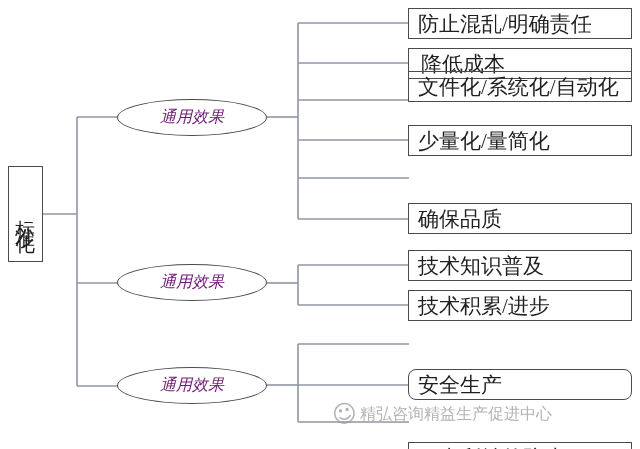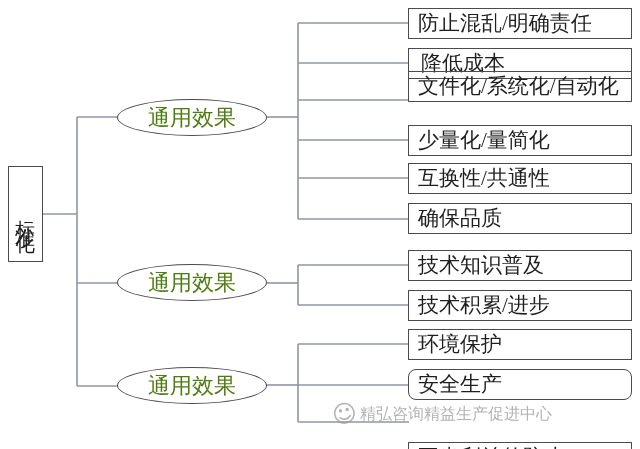--- a/index.html
+++ b/index.html
@@ -46,35 +46,37 @@
   .ellipse-node {
     position: absolute;
     left: 117px;
     width: 150px; height: 37px;
     border: 1.5px solid #4a4a50;
     border-radius: 50%;
     box-sizing: border-box;
     display: flex;
     align-items: center;
     justify-content: center;
-    font-size: 22px;
-    color: #4d7c0f;
+    font-size: 16px;
+    color: #701a75;
     z-index: 2;
     background: transparent;
+    font-style: italic;
   }
   .e1 { top: 99px; }
   .e2 { top: 264px; }
   .e3 { top: 367px; }
   .leaf-box {
     position: absolute;
     left: 408px;
     width: 224px; height: 31px;
     border: 1.5px solid #4a4a50;
     box-sizing: border-box;
     display: flex;
+    align-items: center;
     padding-left: 9px;
     font-size: 21px;
     color: #1f1f1f;
     z-index: 2;
     background: transparent;
     white-space: nowrap;
   }
   .r1  { top: 8px; }
   .r2  { top: 48px; padding-left: 12px; }
   .r3  { top: 71px; }
@@ -166,37 +168,31 @@
   </div>
   <div class="leaf-box r2">
     <span>降低成本</span>
   </div>
   <div class="leaf-box r3">
     <span>文件化/系统化/自动化</span>
   </div>
   <div class="leaf-box r4">
     <span>少量化/量简化</span>
   </div>
-  <div class="leaf-box r5">
-    <span>互换性/共通性</span>
-  </div>
   <div class="leaf-box r6">
     <span>确保品质</span>
   </div>
 
   <div class="leaf-box r8">
     <span>技术积累/进步</span>
   </div>
   <div class="leaf-box r7">
     <span>技术知识普及</span>
   </div>
 
-  <div class="leaf-box r9">
-    <span>环境保护</span>
-  </div>
   <div class="leaf-box r10">
     <span>安全生产</span>
   </div>
   <div class="leaf-box r11">
     <span>不当利益的防止</span>
   </div>
 
   <div class="watermark">
     <span class="wm-logo">☺</span>
     <span class="wm-text">精弘咨询精益生产促进中心</span>

